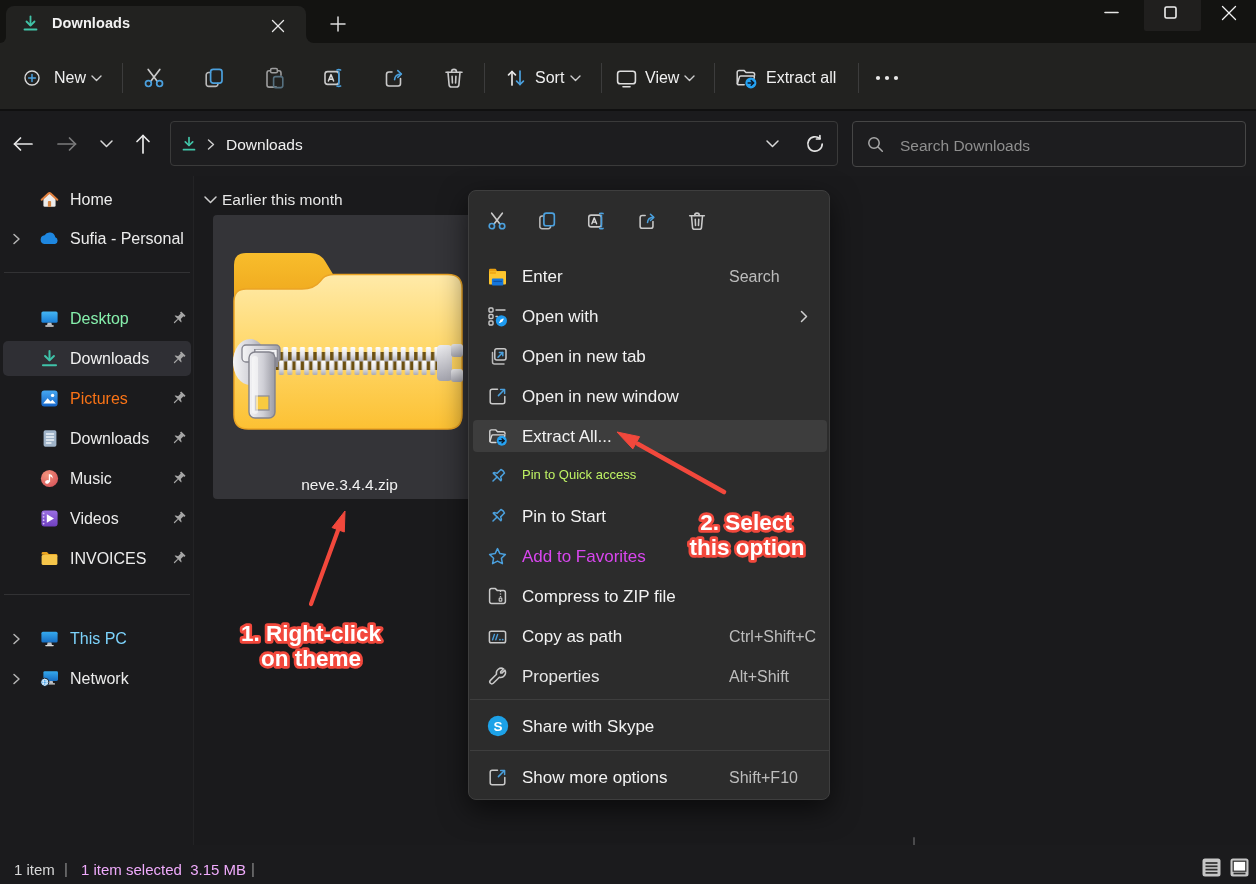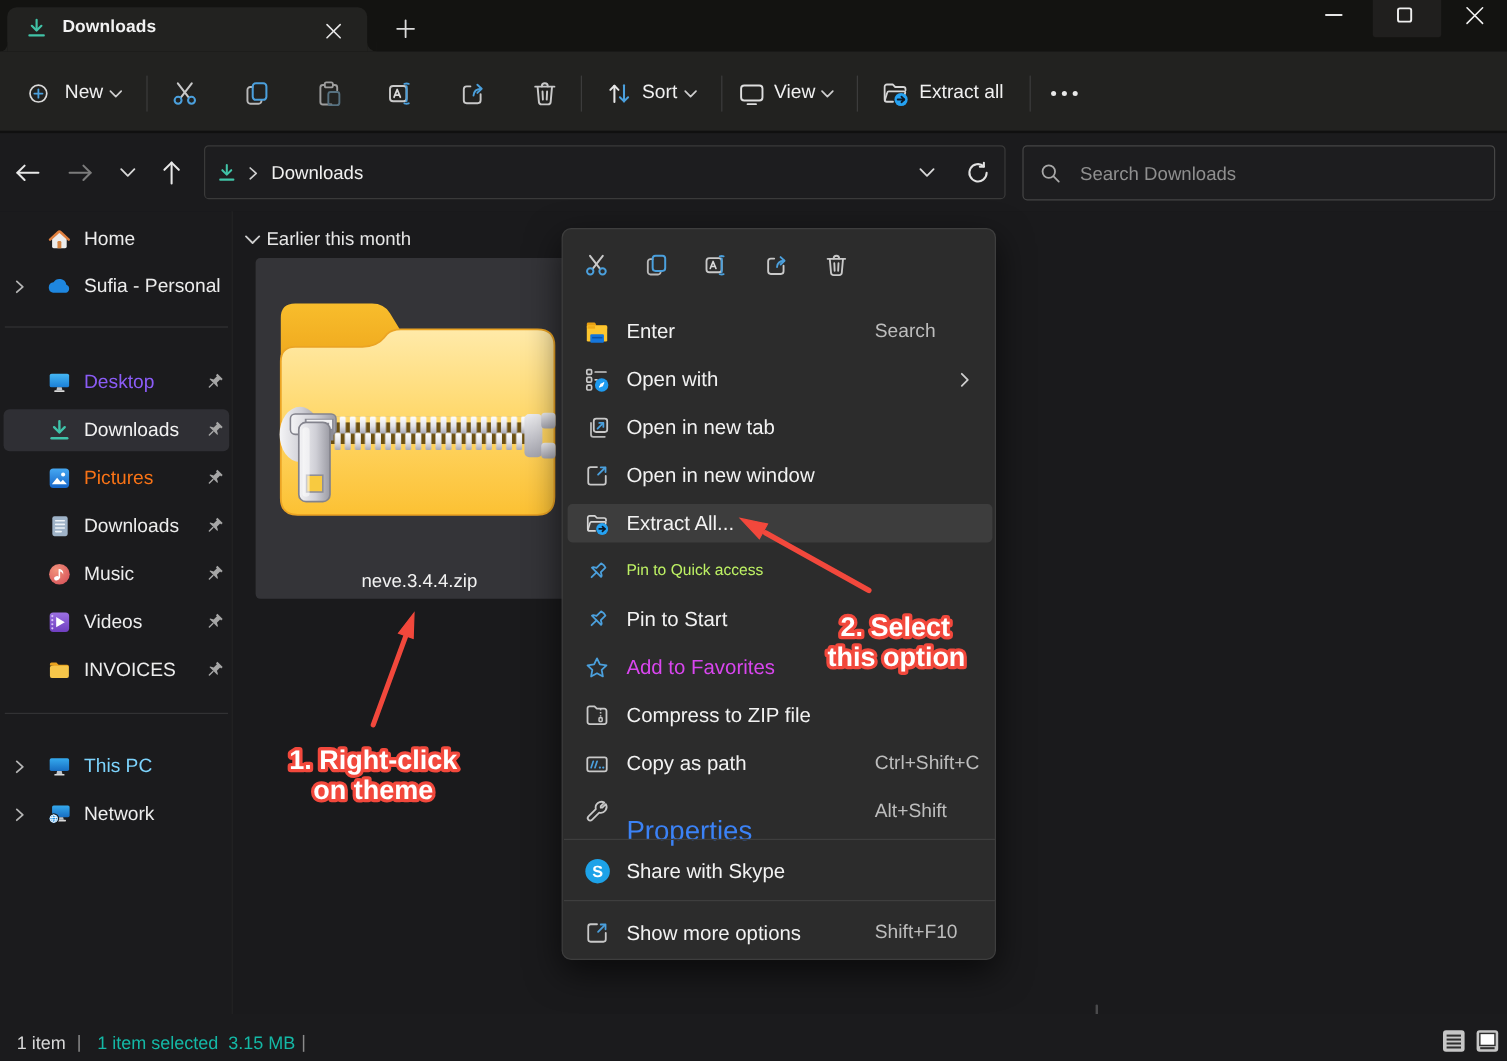--- a/index.html
+++ b/index.html
@@ -236,21 +236,21 @@
  <defs>
       <linearGradient id="mon1" x1="0" y1="0" x2="0" y2="1">
         <stop offset="0" stop-color="#45b7f4"></stop>
         <stop offset="1" stop-color="#1a7ed6"></stop>
       </linearGradient>
     </defs>
  <rect x="1.4" y="2.4" width="16.2" height="11.4" rx="1.6" fill="url(#mon1)"></rect>
  <path d="M7.6 13.8 H11.4 L12 16.2 H7 Z" fill="#bdc3ca"></path>
  <rect x="5.2" y="16.2" width="8.6" height="1.5" rx="0.7" fill="#d9d9d9"></rect>
 </svg>
-<div class="a" style="left:70px;top:310px;font-size:16px;color:#8b5cf6">Desktop</div>
+<div class="a" style="left:70px;top:310px;font-size:16px;color:#86efac">Desktop</div>
 
 <svg class="a" style="left:40px;top:349px" width="19" height="19" viewBox="0 0 18 18">
  <g stroke="#3fc3a9" stroke-width="1.9" fill="none" stroke-linecap="round" stroke-linejoin="round">
   <path d="M9 1.8 V10.4"></path>
       <path d="M4.8 6.6 L9 10.8 L13.2 6.6"></path>
       <path d="M2.8 15.4 H15.2"></path>
  </g>
 </svg>
 <div class="a" style="left:70px;top:350px;font-size:16px;color:#f2f2f2">Downloads</div>
 
@@ -582,21 +582,21 @@
         <circle cx="12.9" cy="13.6" r="0.95"></circle>
         <circle cx="15.7" cy="13.6" r="0.95"></circle>
       </g>
 </svg>
 <div class="a" style="left:53px;top:436px;font-size:17px;color:#f2f2f2">Copy as path</div>
 <div class="a" style="left:260px;top:437px;font-size:16px;color:#bdbdbd">Ctrl+Shift+C</div>
 
 <svg class="a" style="left:18px;top:475px" width="21" height="21" viewBox="0 0 21 21">
  <path d="M16.6 2.8 A4.9 4.9 0 0 0 9.5 8.3 L3.4 14.4 A2.05 2.05 0 0 0 6.3 17.3 L12.4 11.2 A4.9 4.9 0 0 0 17.9 4.1 L14.9 7.1 L13.6 7.1 13.6 5.8 Z" fill="none" stroke="#c9c9c9" stroke-width="1.5" stroke-linejoin="round"></path>
 </svg>
-<div class="a" style="left:53px;top:488px;font-size:23px;color:#3b82f6">Properties</div>
+<div class="a" style="left:53px;top:476px;font-size:17px;color:#e5e5e5">Properties</div>
 <div class="a" style="left:260px;top:477px;font-size:16px;color:#bdbdbd">Alt+Shift</div>
 <div class="a" style="left:1px;top:508px;width:360px;height:1px;background:#3e3e3e"></div>
 
 <svg class="a" style="left:18px;top:524px" width="22" height="22" viewBox="0 0 22 22">
  <circle cx="11" cy="11" r="10.2" fill="#1da2e8"></circle>
  <text x="11" y="15.8" text-anchor="middle" font-family="Liberation Sans" font-size="13.5" font-weight="bold" fill="#fff">S</text>
 </svg>
 <div class="a" style="left:53px;top:526px;font-size:17px;color:#f2f2f2">Share with Skype</div>
 <div class="a" style="left:1px;top:559px;width:360px;height:1px;background:#3e3e3e"></div>
 
@@ -607,21 +607,21 @@
         <path d="M13.6 3.4 H17.6 V7.4"></path>
  </g>
 </svg>
 <div class="a" style="left:53px;top:577px;font-size:17px;color:#f2f2f2">Show more options</div>
 <div class="a" style="left:260px;top:578px;font-size:16px;color:#bdbdbd">Shift+F10</div>
 </div>
 
 <div class="a" style="left:0;top:845px;width:1256px;height:39px;background:#1b1b1d"></div>
 <div class="a" style="left:14px;top:861px;font-size:15px;color:#d8d8d8">1 item</div>
 <div class="a" style="left:64px;top:860px;font-size:15px;color:#8a8a8a">|</div>
-<div class="a" style="left:81px;top:861px;font-size:15px;color:#14b8a6">1 item selected&nbsp;&nbsp;3.15 MB</div>
+<div class="a" style="left:81px;top:861px;font-size:15px;color:#f0abfc">1 item selected&nbsp;&nbsp;3.15 MB</div>
 <div class="a" style="left:251px;top:860px;font-size:15px;color:#8a8a8a">|</div>
 <svg class="a" style="left:1202px;top:858px" width="19" height="19" viewBox="0 0 19 19">
  <rect x="0.5" y="0.5" width="18" height="18" rx="2.5" fill="#c6c6c6"></rect>
  <g stroke="#2e2e2e" stroke-width="1.7">
       <path d="M3.5 5 H15.5"></path>
       <path d="M3.5 8.3 H15.5"></path>
       <path d="M3.5 11.6 H15.5"></path>
       <path d="M3.5 14.9 H15.5"></path>
     </g>
 </svg>

